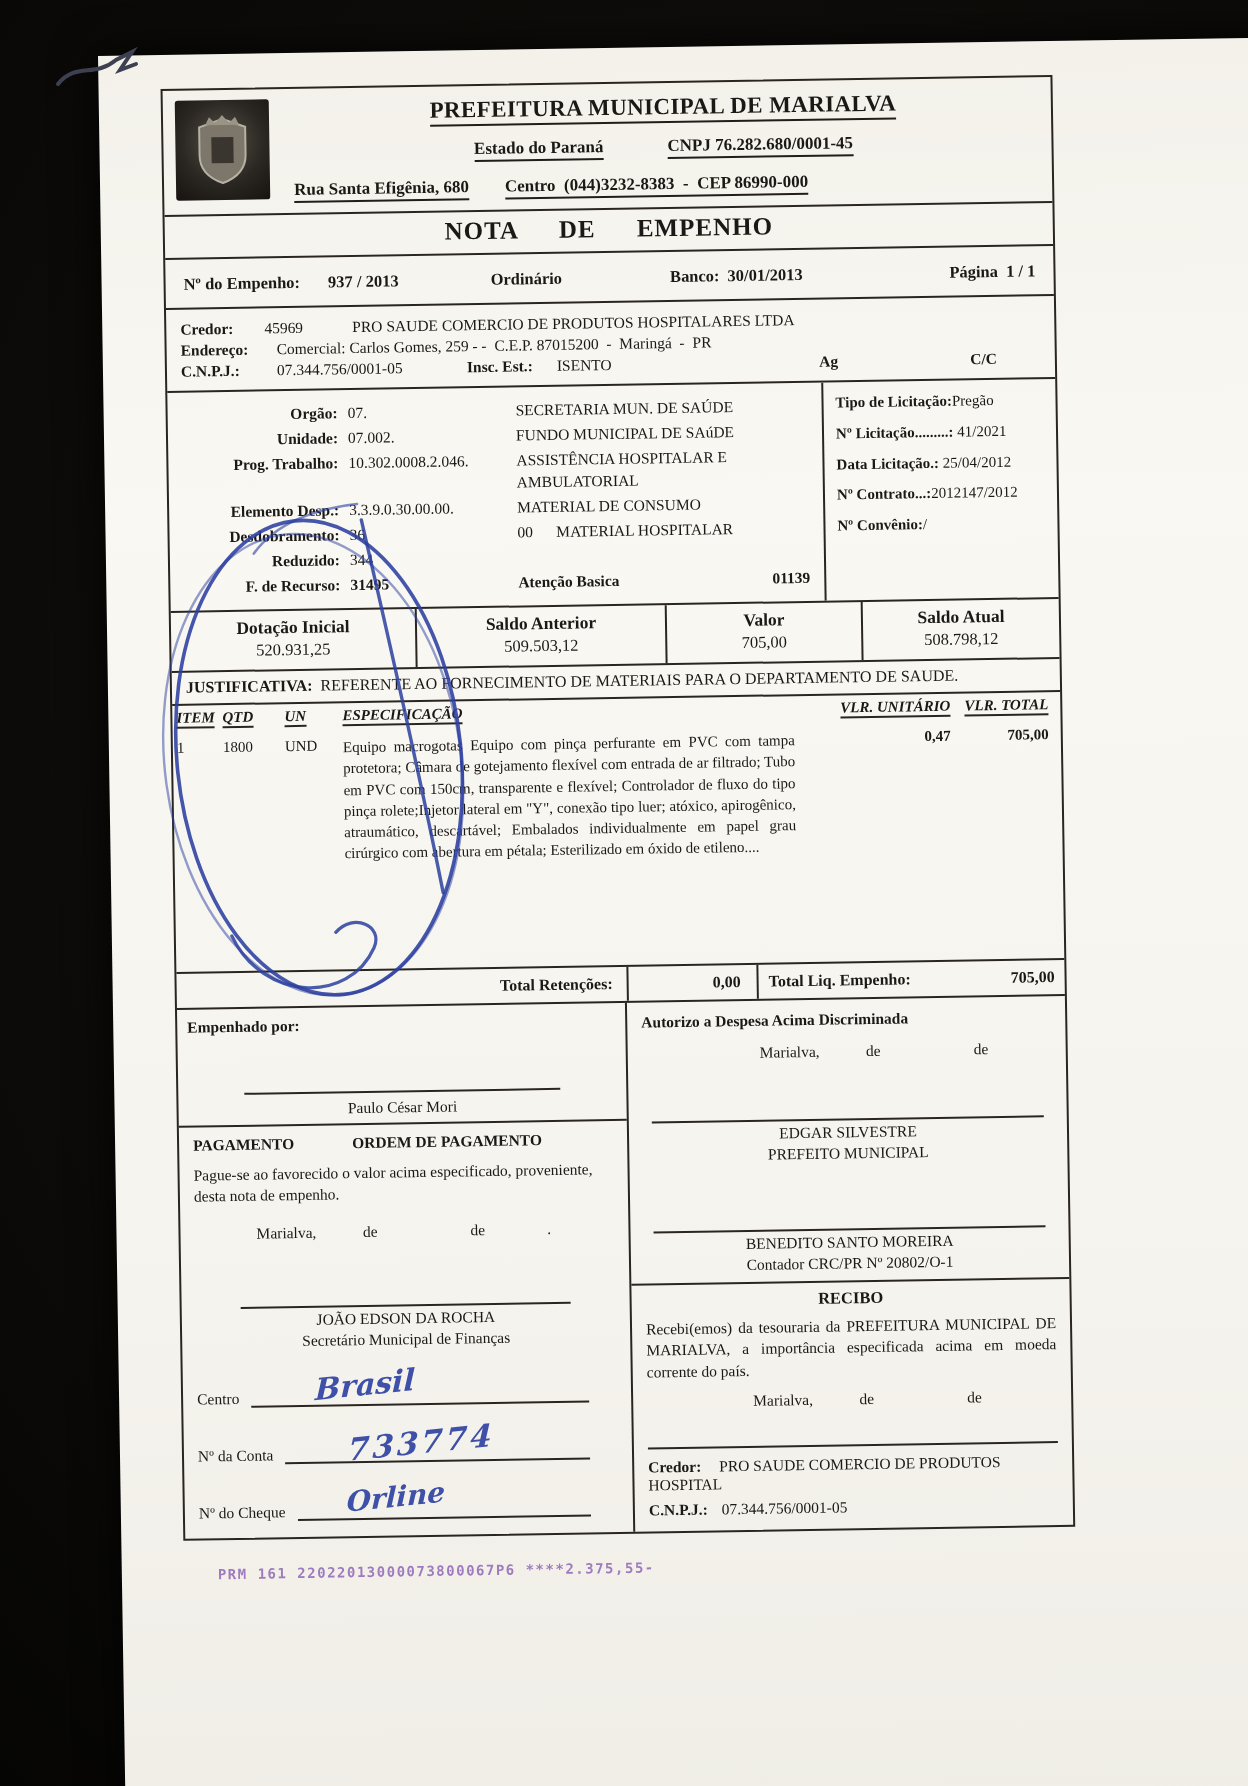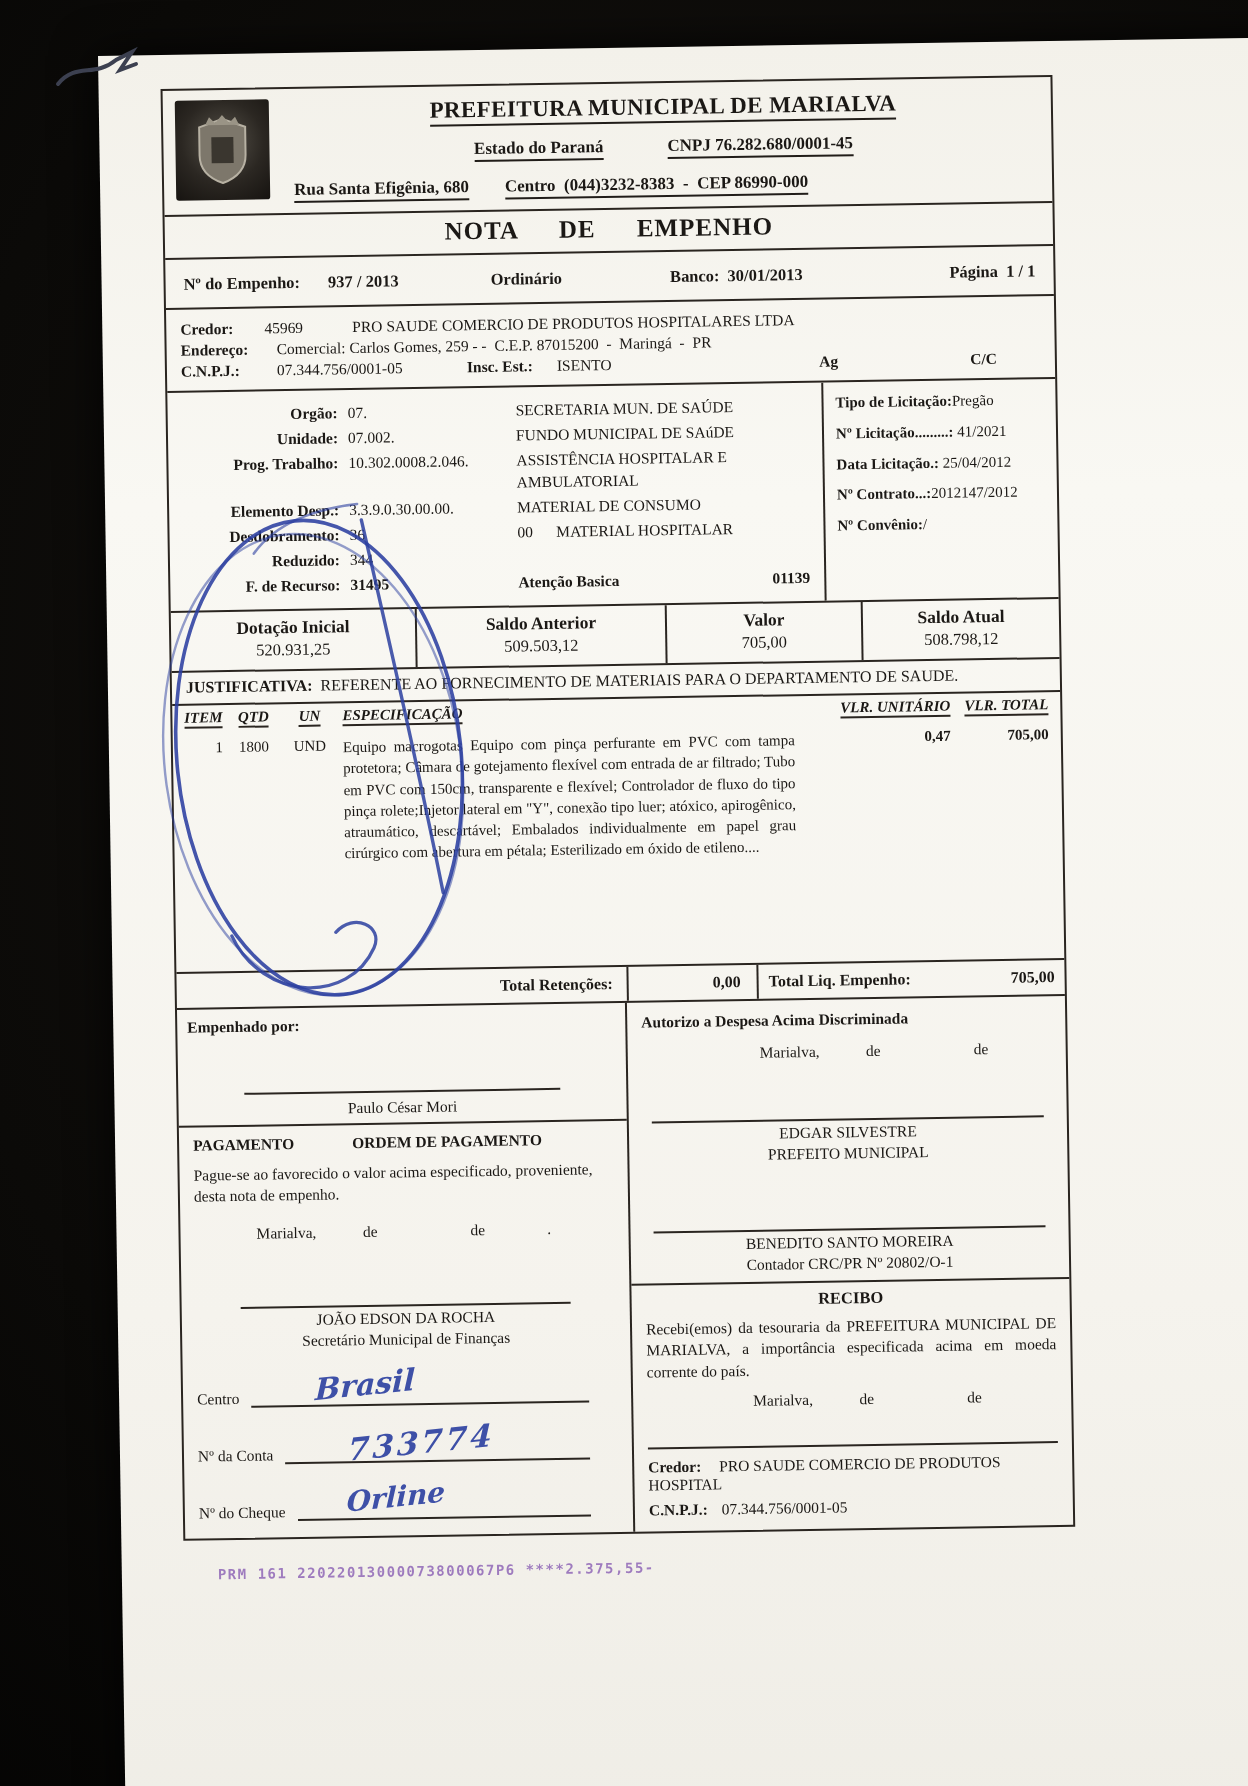--- a/index.html
+++ b/index.html
@@ -61,23 +61,23 @@
   .sal-col { padding:6px 0 9px; border-right:2px solid #2a2520; }
   .sal-col:last-child { border-right:none; }
   .sal-1{width:246px} .sal-2{width:250px} .sal-3{width:196px} .sal-4{flex:1}
   .sal-h { font-weight:bold; font-size:17.5px; }
   .sal-v { font-size:16.5px; margin-top:2px; }
 
   .sec-just { padding:6px 8px 7px 14px; font-size:16px; }
 
   
   .cols { display:flex; }
-  .c-item{width:46px; text-align:right; flex:none;}
-  .c-qtd {width:62px; text-align:center; flex:none;}
-  .c-un  {width:50px; text-align:center; flex:none;}
+  .c-item{width:46px; text-align:left; flex:none;}
+  .c-qtd {width:62px; flex:none;}
+  .c-un  {width:50px; text-align:left; flex:none;}
   .c-esp {flex:1; padding-left:8px;}
   .c-unit{width:150px; text-align:right; flex:none;}
   .c-tot {width:102px; text-align:right; flex:none; padding-right:4px;}
   .sec-ithead { padding:4px 8px 3px 4px; font-style:italic; font-weight:bold; font-size:15px; border-bottom:none; }
   .sec-ithead span { border-bottom:2px solid #2a2520; padding-bottom:1px; }
   .sec-itbody { padding:10px 8px 0 4px; min-height:242px; font-size:15px; align-items:flex-start; }
   .desc { max-width:452px; text-align:justify; line-height:1.42; }
   .valcell { font-weight:bold; }
 
   

